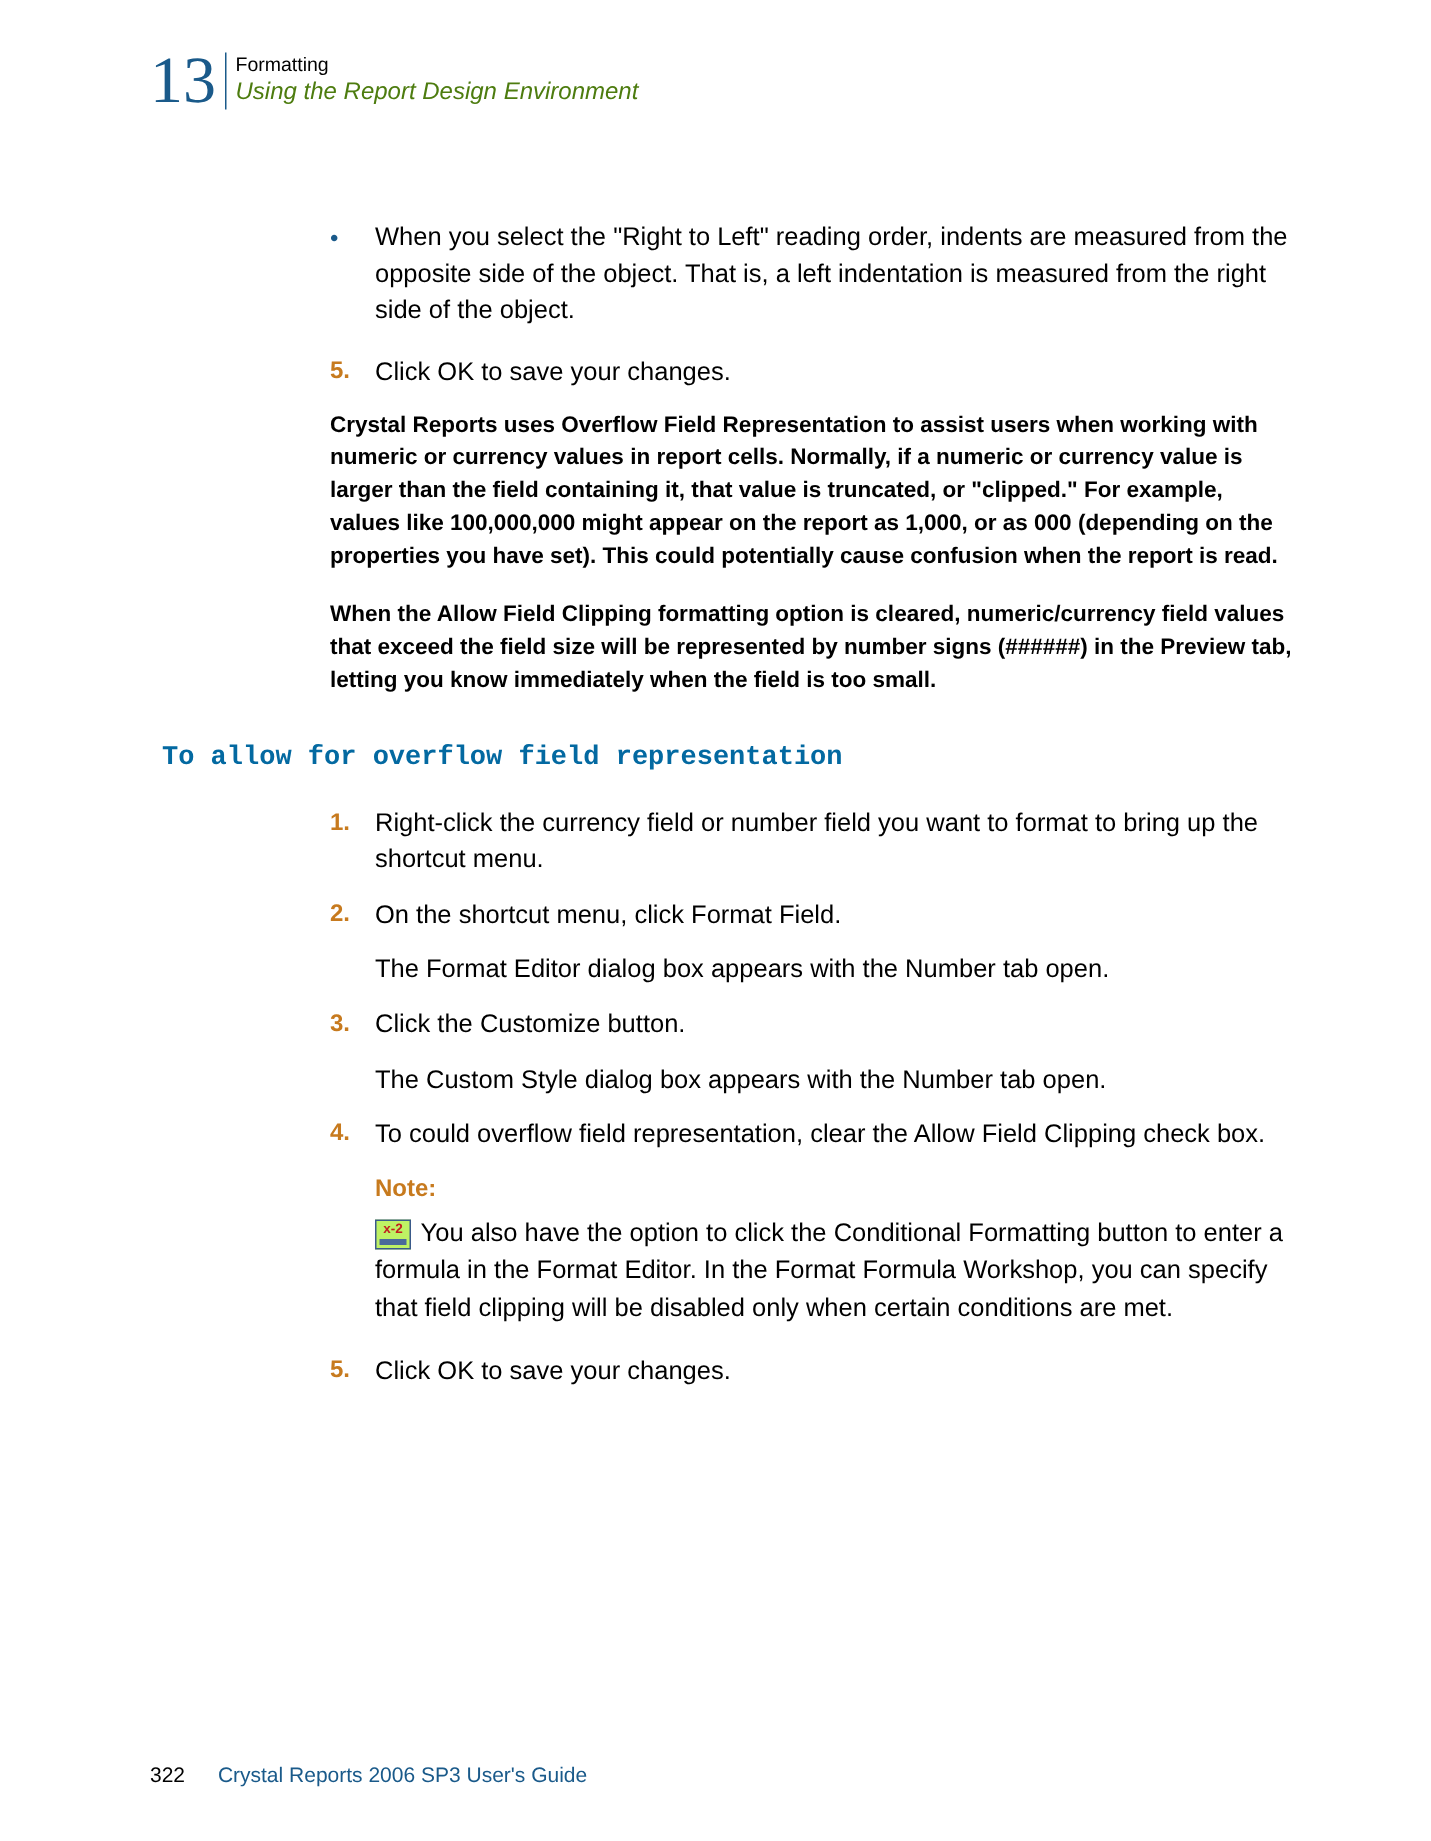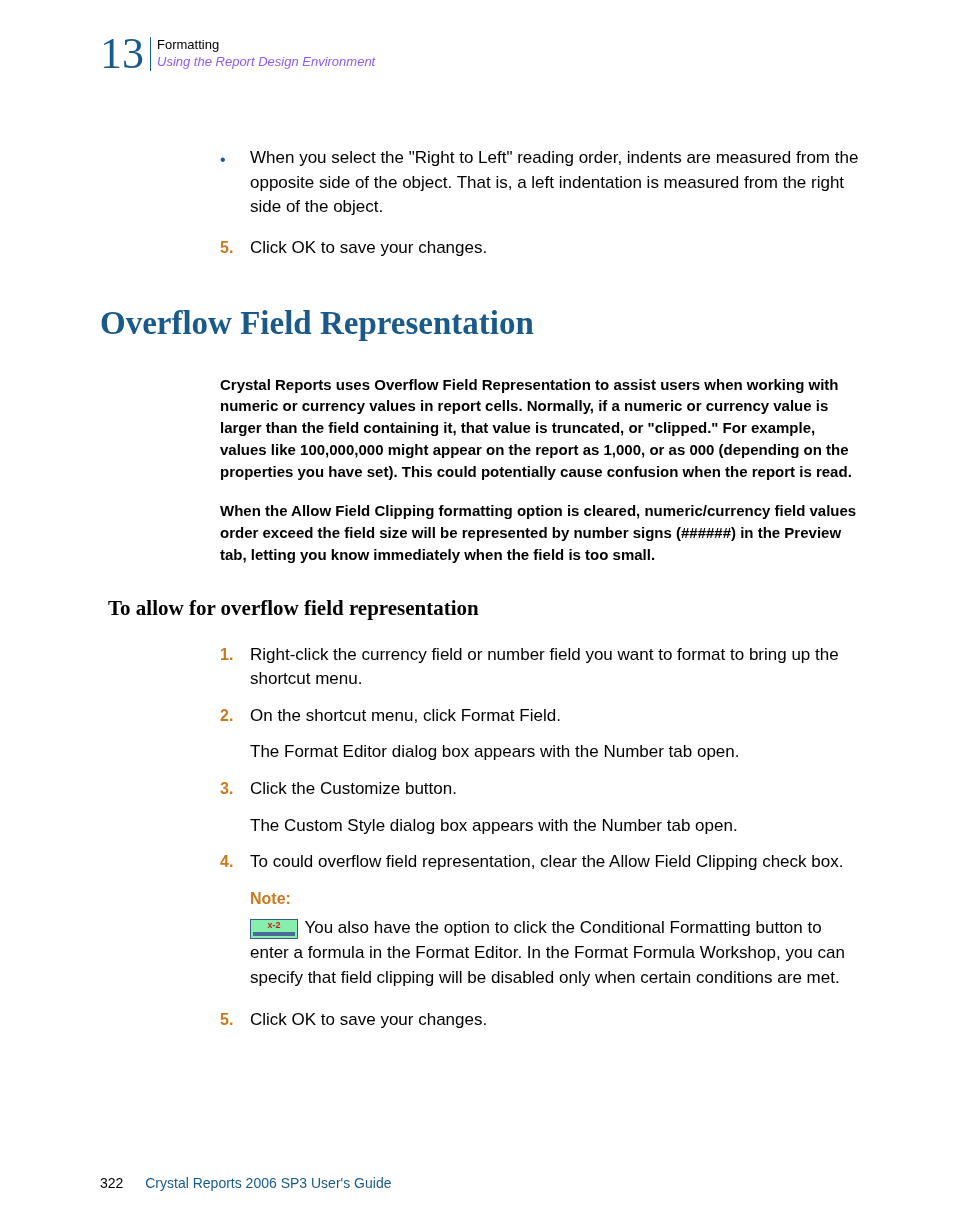--- a/index.html
+++ b/index.html
@@ -30,23 +30,23 @@
   .header-border {
     border-left: 1.5px solid #1a5a8a;
     padding-left: 6px;
     line-height: 1.3;
   }
   .header-chapter {
     font-size: 13px;
     color: #000;
   }
   .header-section {
-    font-size: 13px;
+    font-size: 16px;
     font-style: italic;
-    color: #8b5cf6;
+    color: #4d7c0f;
   }
   .content {
     margin-left: 120px;
     font-size: 17px;
     line-height: 1.45;
   }
   .bullet-row {
     display: flex;
     margin-bottom: 16px;
   }
@@ -82,42 +82,42 @@
     margin: 44px 0 32px 0;
   }
   .para {
     margin-left: 120px;
     font-size: 15px;
     line-height: 1.45;
     margin-bottom: 18px;
     font-weight: bold;
   }
   .h2 {
-    font-family: Liberation Serif, serif;
-    font-size: 21px;
-    color: #000000;
+    font-family: Liberation Mono, monospace;
+    font-size: 18px;
+    color: #0369a1;
     font-weight: bold;
     margin: 30px 0 22px 8px;
   }
   .note-label {
     color: #c77a1e;
     font-weight: bold;
     font-size: 16px;
     margin-bottom: 6px;
   }
   .note-block {
     margin-left: 30px;
     margin-bottom: 18px;
   }
   .icon-box {
     display: inline-block;
-    width: 48px;
+    width: 24px;
     height: 20px;
     border: 1px solid #3a5a8a;
-    background: #86efac;
+    background: #bef264;
     vertical-align: middle;
     position: relative;
     font-size: 9px;
     text-align: center;
     line-height: 1;
     padding-top: 1px;
     margin-right: 2px;
   }
   .icon-box .xt {
     color: #c02020;
@@ -159,24 +159,23 @@
     <div class="bullet-row">
       <div class="bullet-dot">•</div>
       <div class="bullet-text">When you select the "Right to Left" reading order, indents are measured from the opposite side of the object. That is, a left indentation is measured from the right side of the object.</div>
     </div>
     <div class="num-row">
       <div class="num-marker">5.</div>
       <div class="num-text"><span>Click </span><b>OK</b><span> to save your changes.</span></div>
     </div>
   </div>
 
-  <h1 class="h1">Overflow Field Representation</h1>
 
   <div class="para">Crystal Reports uses Overflow Field Representation to assist users when working with numeric or currency values in report cells. Normally, if a numeric or currency value is larger than the field containing it, that value is truncated, or "clipped." For example, values like 100,000,000 might appear on the report as 1,000, or as 000 (depending on the properties you have set). This could potentially cause confusion when the report is read.</div>
-  <div class="para">When the Allow Field Clipping formatting option is cleared, numeric/currency field values order exceed the field size will be represented by number signs (######) in the Preview tab, letting you know immediately when the field is too small.</div>
+  <div class="para">When the Allow Field Clipping formatting option is cleared, numeric/currency field values that exceed the field size will be represented by number signs (######) in the Preview tab, letting you know immediately when the field is too small.</div>
 
   <h2 class="h2">To allow for overflow field representation</h2>
 
   <div class="content">
 
     <div class="num-row">
       <div class="num-marker">1.</div>
       <div class="num-text">Right-click the currency field or number field you want to format to bring up the shortcut menu.</div>
     </div>
 

